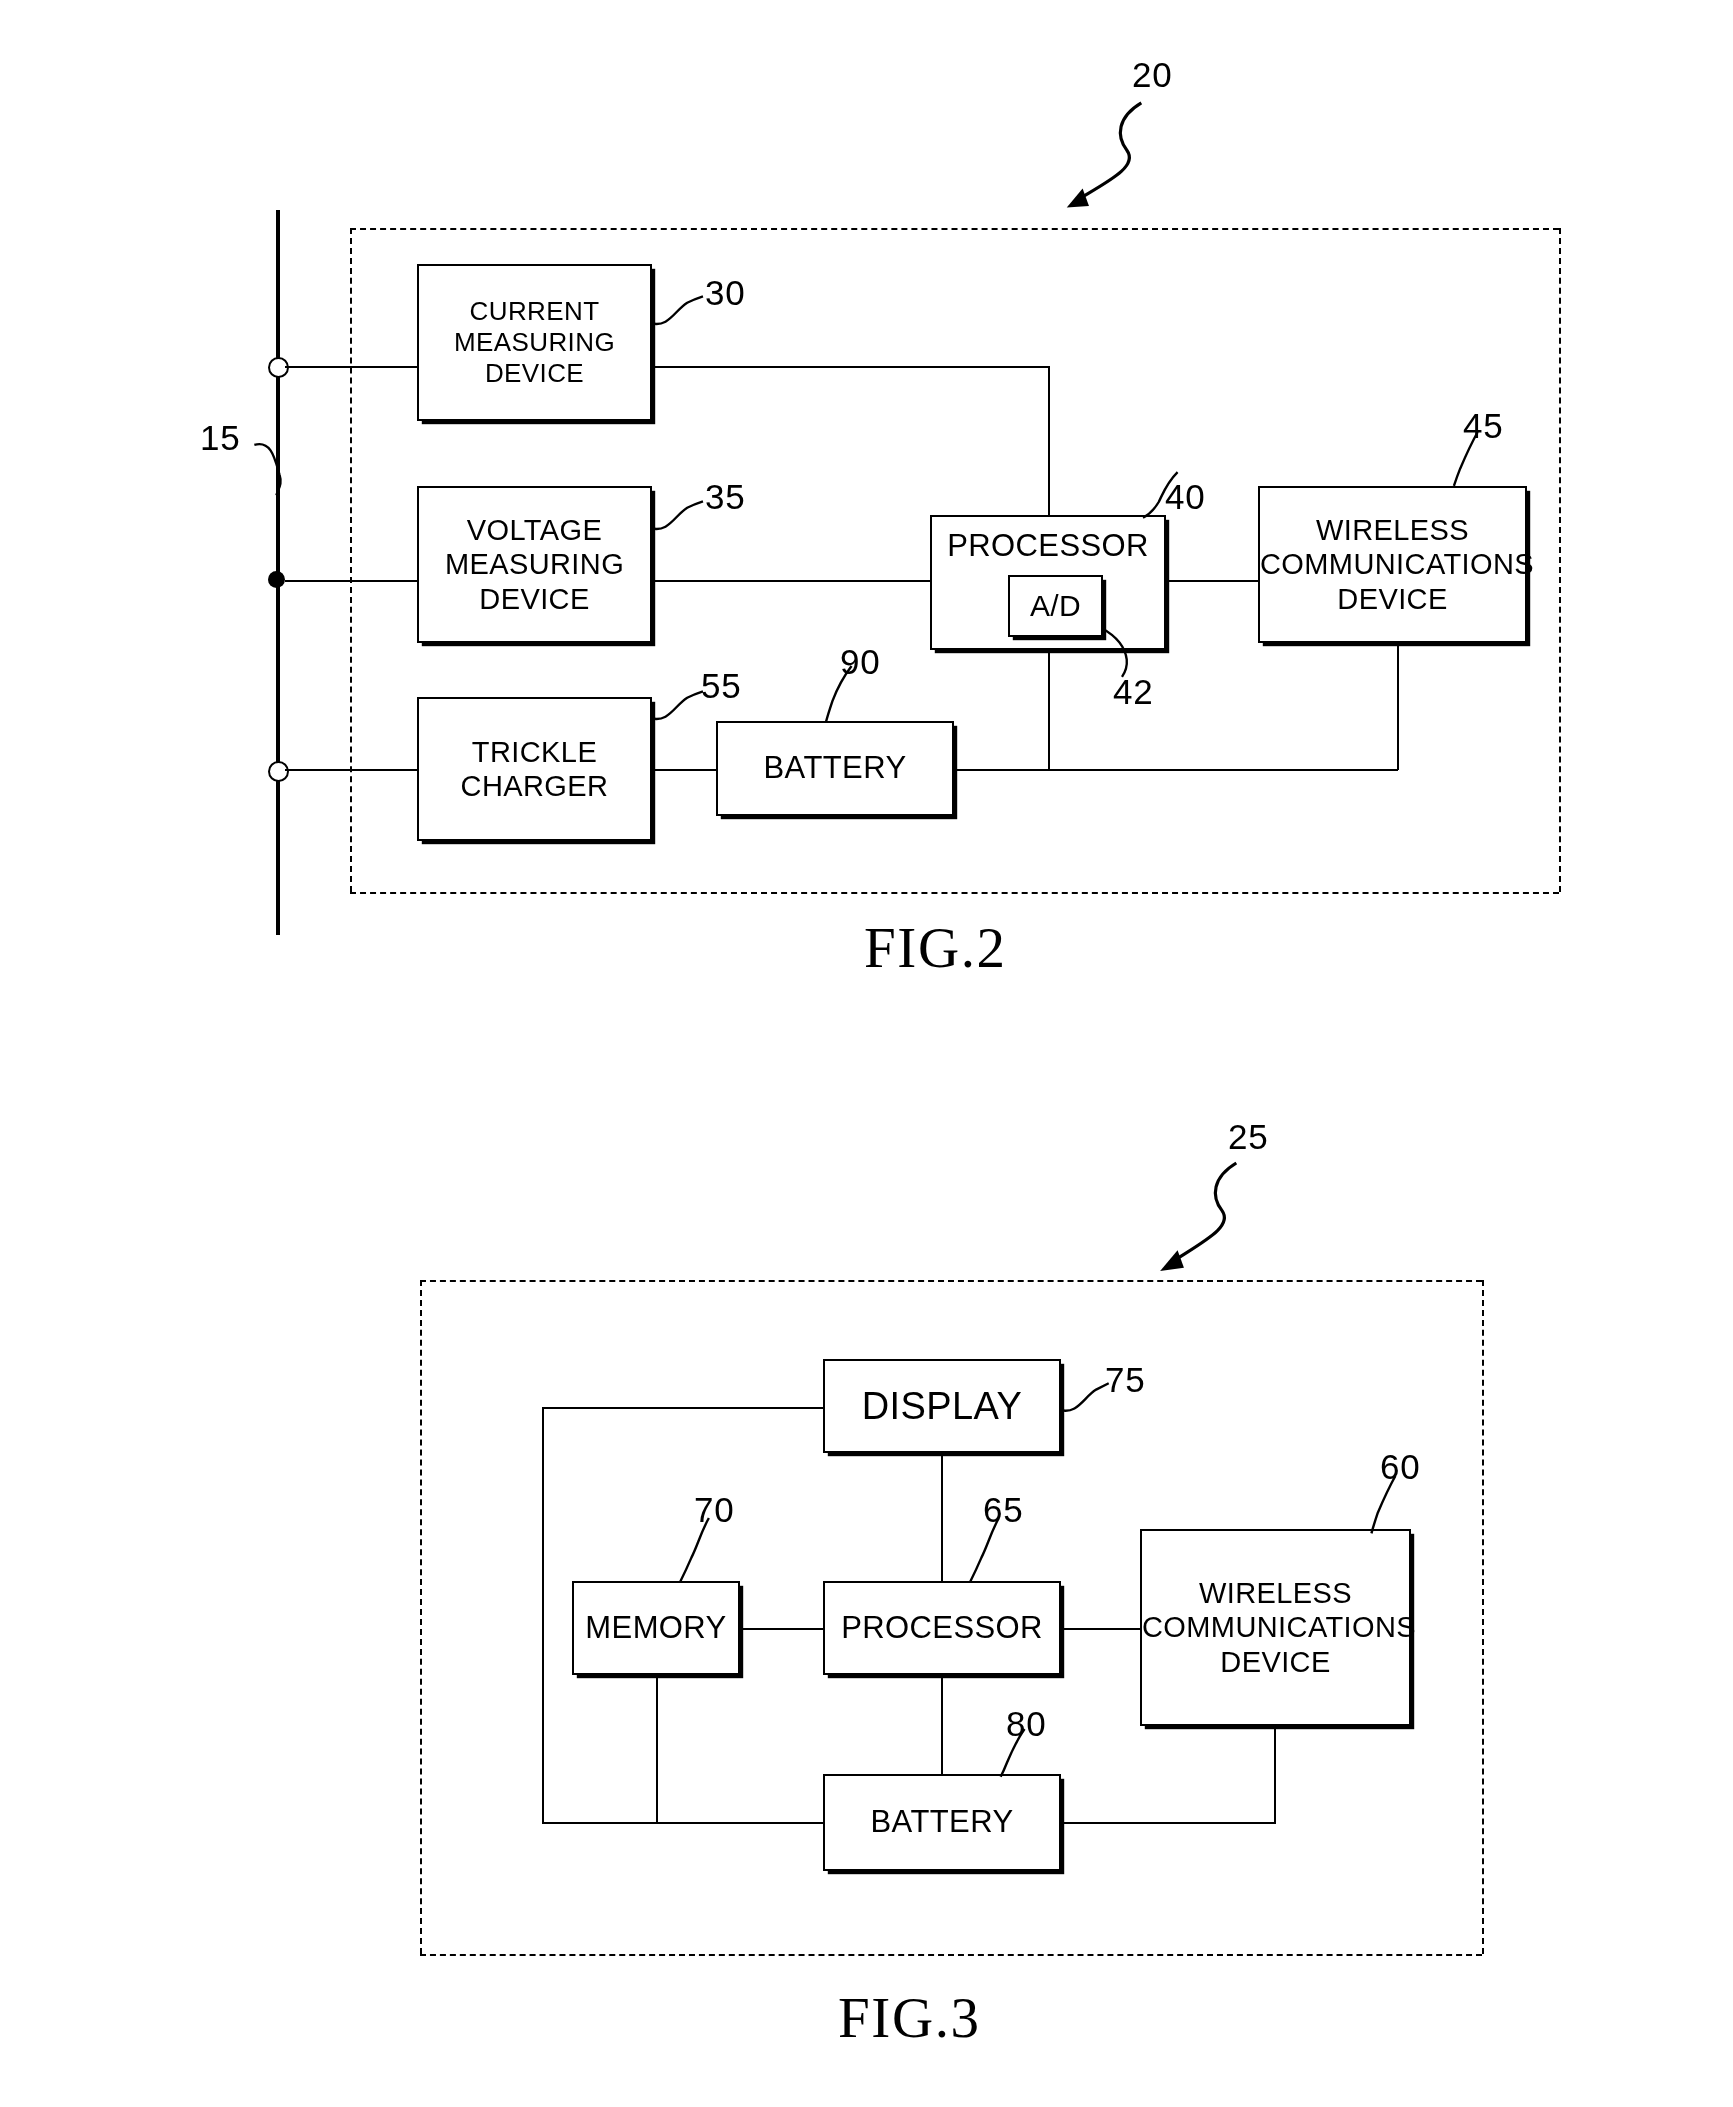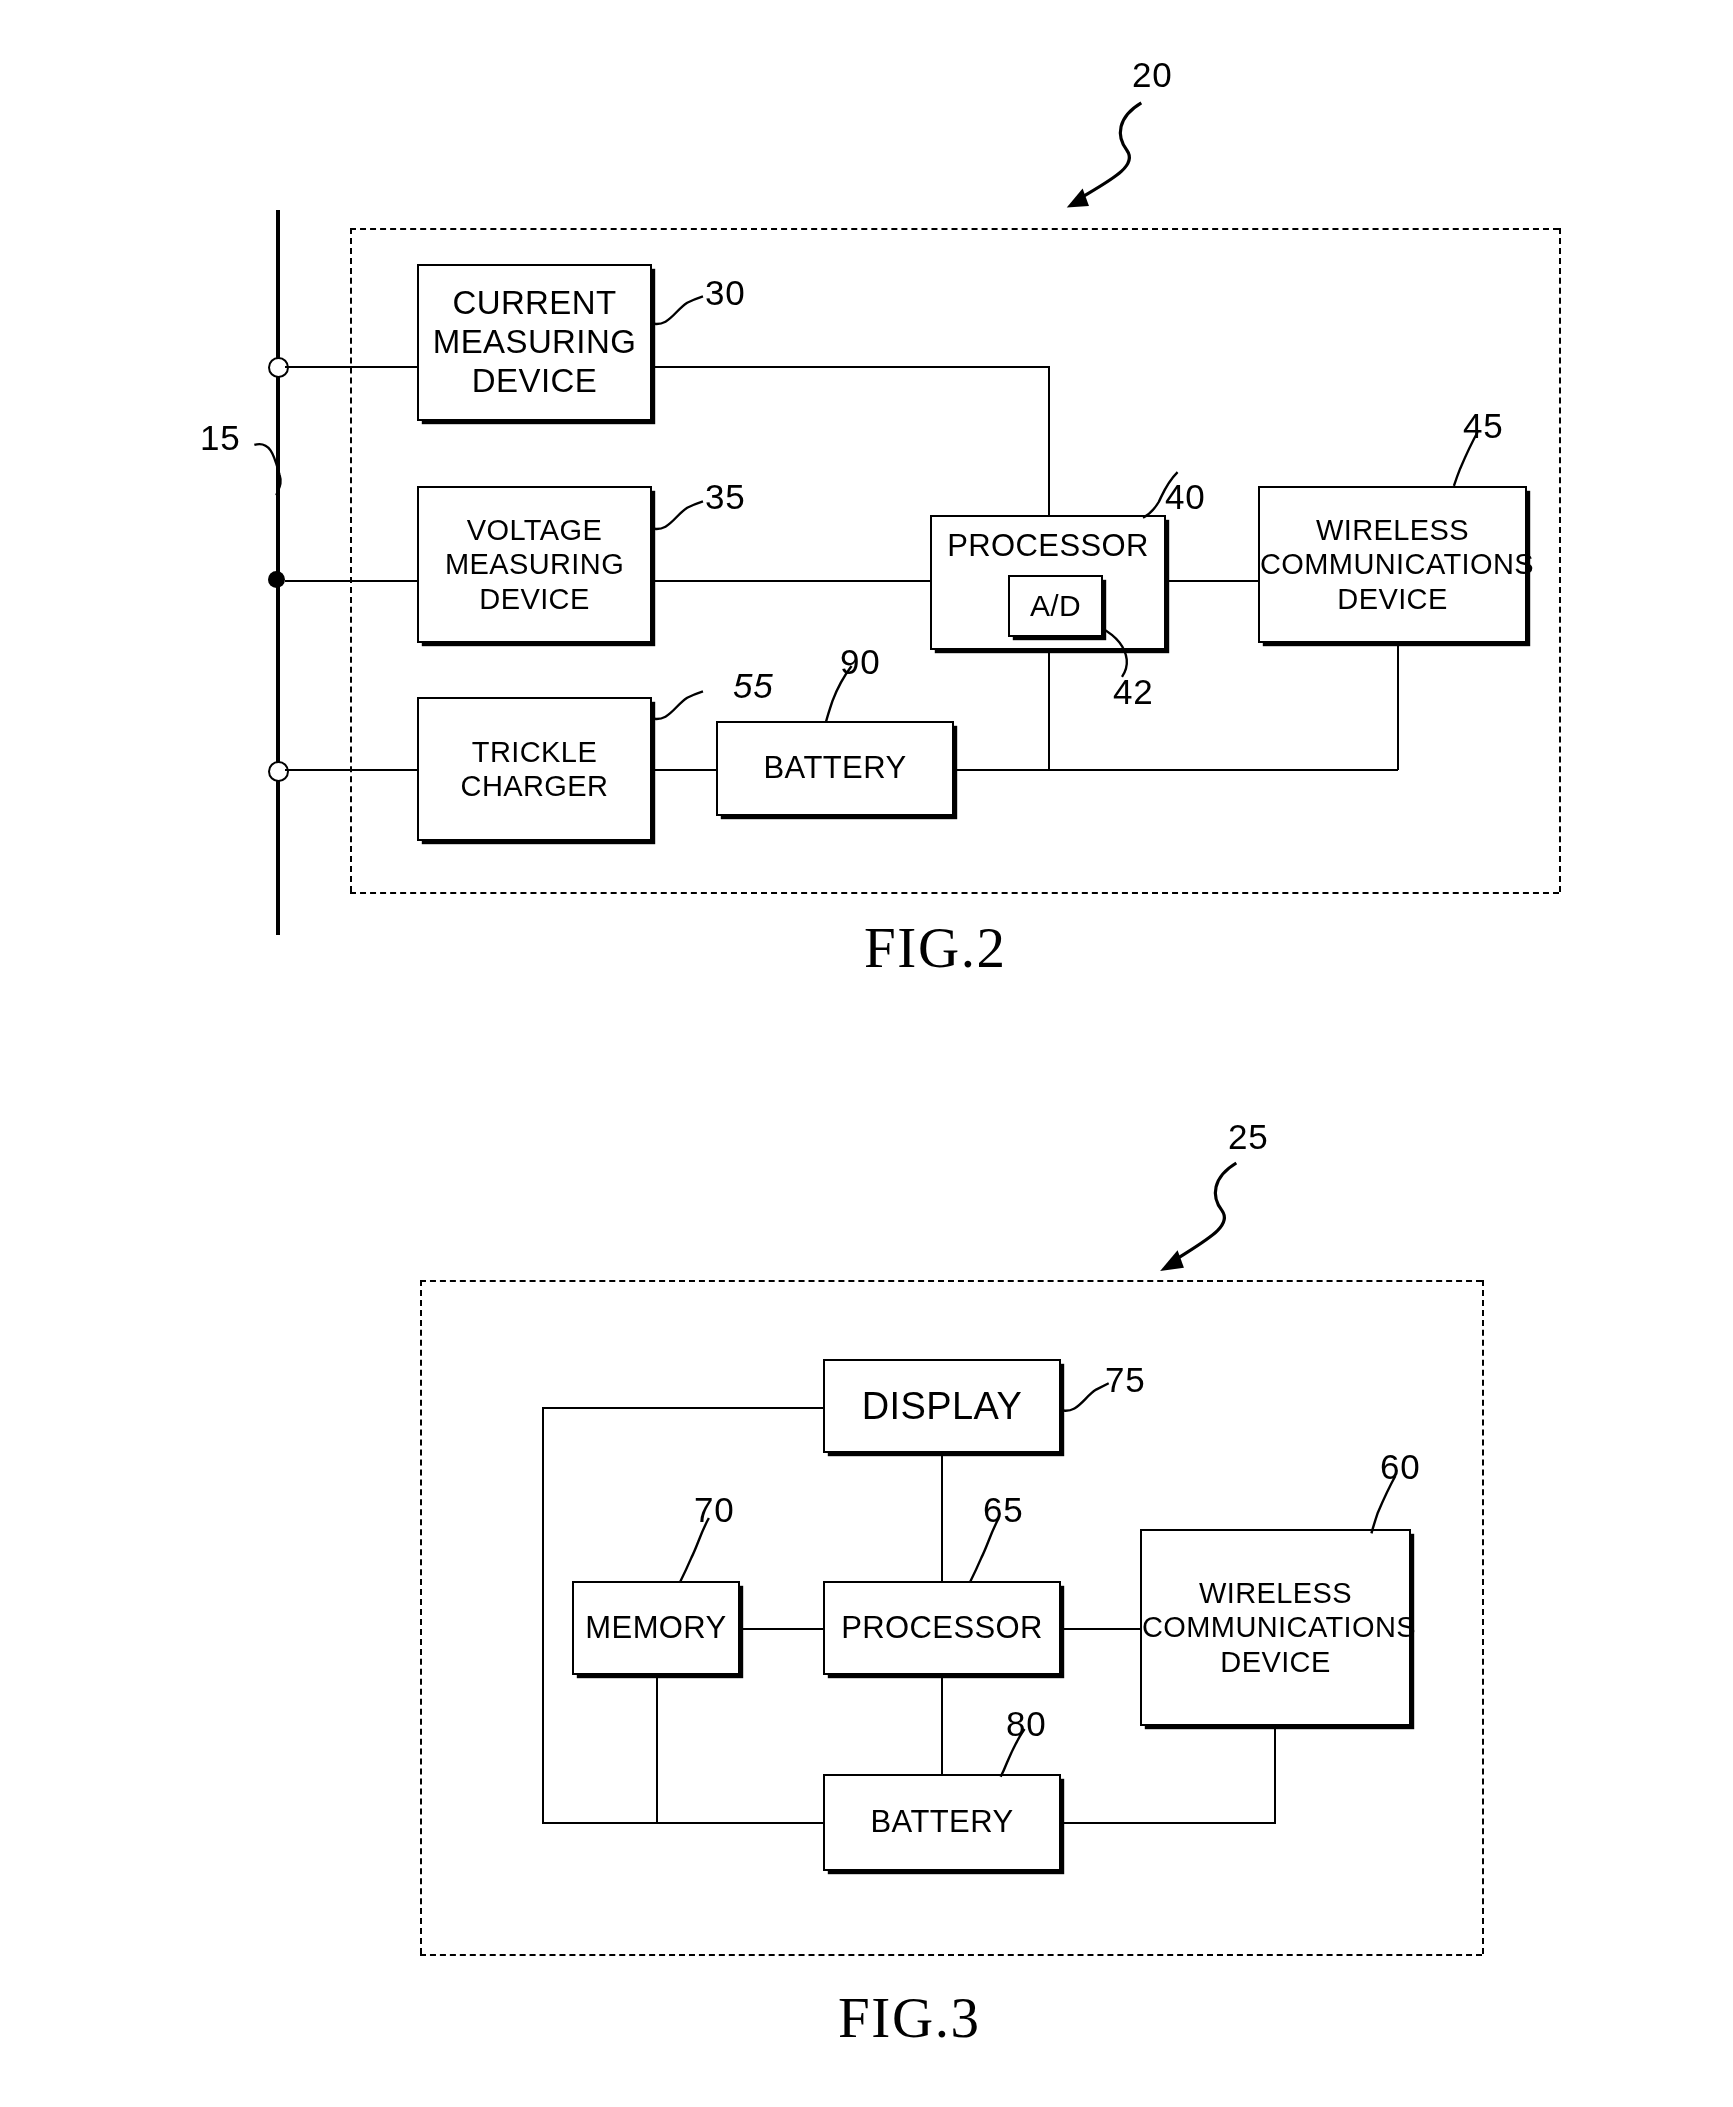--- a/index.html
+++ b/index.html
@@ -59,21 +59,21 @@
   </svg>
 
   <div class="term-open" style="left:268px;top:357px;"></div>
   <div class="term-solid" style="left:268px;top:571px;"></div>
   <div class="term-open" style="left:268px;top:761px;"></div>
 
   <div class="hline" style="left:285px;top:366px;width:132px;"></div>
   <div class="hline" style="left:285px;top:580px;width:132px;"></div>
   <div class="hline" style="left:285px;top:769px;width:132px;"></div>
 
-  <div class="block" style="left:417px;top:264px;width:235px;height:157px;font-size:33px;">
+  <div class="block" style="left:417px;top:264px;width:235px;height:157px;font-size:26px;">
     <span>
       <span>CURRENT</span>
       <span>MEASURING</span>
       <span>DEVICE</span>
     </span>
   </div>
   <div class="refnum" style="left:705px;top:273px;">30</div>
   <svg class="leader" style="left:651px;top:293px;width:63px;height:40px;" viewBox="0 0 80 50" width="63" height="40">
     <path d="M 0 38 C 22 44 30 22 46 12 C 54 8 60 6 66 4"></path>
   </svg>
@@ -89,21 +89,21 @@
   <svg class="leader" style="left:651px;top:498px;width:63px;height:40px;" viewBox="0 0 80 50" width="63" height="40">
     <path d="M 0 38 C 22 44 30 22 46 12 C 54 8 60 6 66 4"></path>
   </svg>
 
   <div class="block" style="left:417px;top:697px;width:235px;height:144px;font-size:29px;justify-content:center;">
     <span>
       <span>TRICKLE</span>
       <span>CHARGER</span>
     </span>
   </div>
-  <div class="refnum" style="left:733px;top:666px;font-style:italic;">55</div>
+  <div class="refnum" style="left:701px;top:666px;">55</div>
   <svg class="leader" style="left:651px;top:688px;width:63px;height:40px;" viewBox="0 0 80 50" width="63" height="40">
     <path d="M 0 38 C 22 44 30 22 46 12 C 54 8 60 6 66 4"></path>
   </svg>
 
   <div class="block" style="left:716px;top:721px;width:238px;height:95px;font-size:31px;">
     <span>BATTERY</span>
   </div>
   <div class="refnum" style="left:840px;top:642px;">90</div>
   <svg class="leader" style="left:810px;top:666px;width:48px;height:59px;" viewBox="0 0 60 74" width="48" height="59">
     <path d="M 52 0 C 40 16 34 28 28 44 C 24 56 22 62 20 70"></path>

